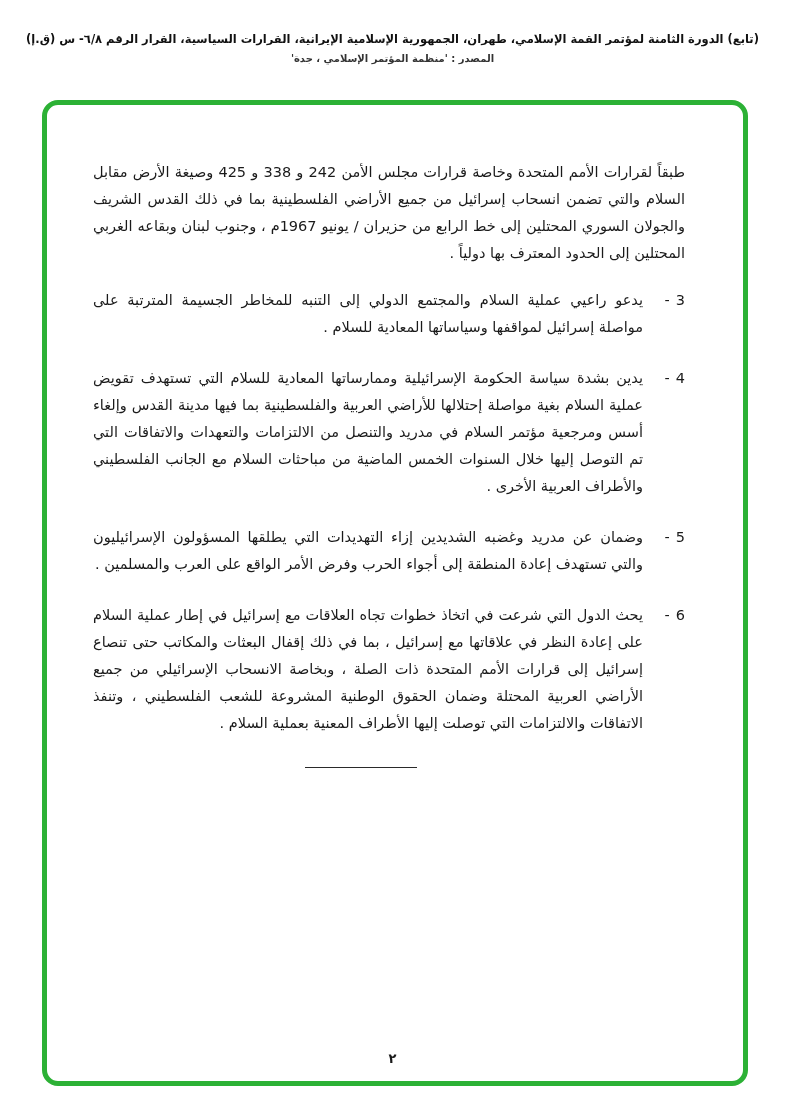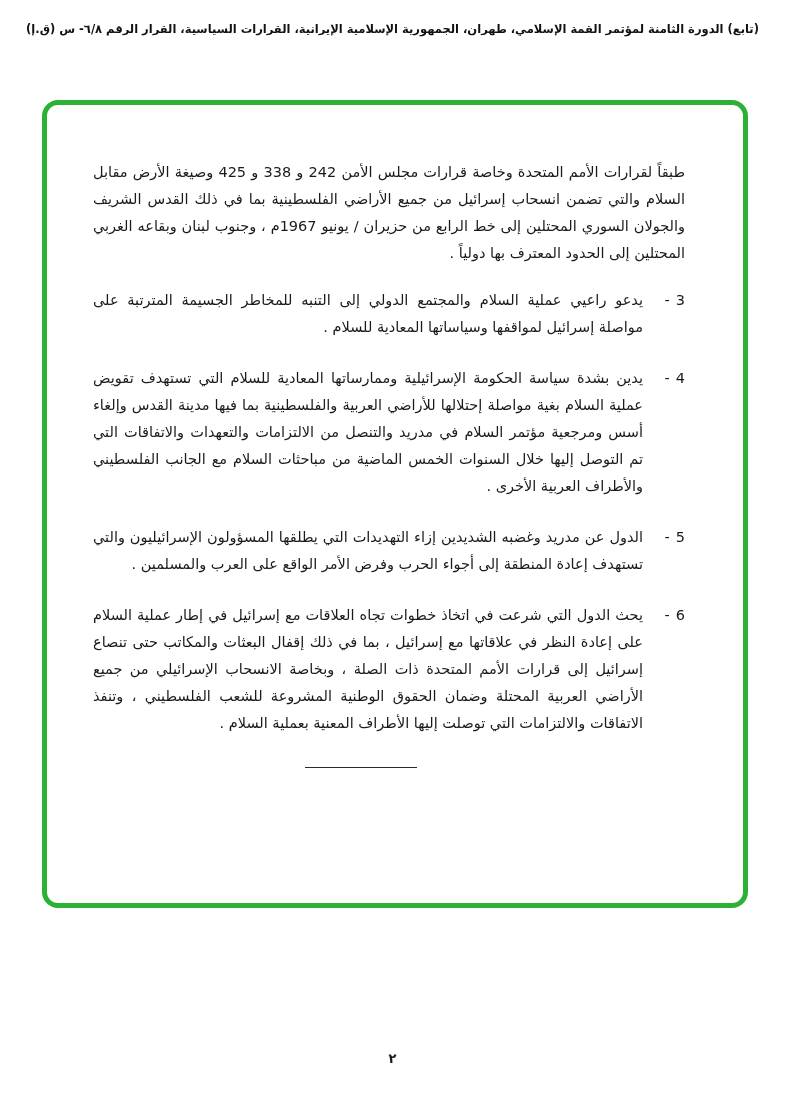--- a/index.html
+++ b/index.html
@@ -4,28 +4,28 @@
 <style>
   * { margin: 0; padding: 0; box-sizing: border-box; }
   html, body { width: 785px; height: 1098px; }
   body {
     background: #ffffff;
     font-family: "DejaVu Sans", sans-serif;
     color: #1a1a1a;
     position: relative;
     overflow: hidden;
   }
-  .doc-header { direction: rtl; text-align: center; padding-top: 22px; }
+  .doc-header { direction: rtl; text-align: center; padding-top: 32px; }
   .header-line1 { font-size: 11.5px; font-weight: bold; color: #111; }
   .header-line2 { font-size: 10px; font-weight: bold; margin-top: 7px; color: #333; }
 
   .frame {
     position: absolute;
     top: 100px; left: 42px;
-    width: 706px; height: 808px;
+    width: 706px; height: 986px;
     border: 5px solid #2cb135;
     border-radius: 16px;
     background: #fff;
   }
   .content {
     direction: rtl;
     padding: 54px 58px 0 46px;
     font-size: 14.5px;
     line-height: 27px;
     text-align: justify;
@@ -50,20 +50,21 @@
   }
   .page-num { font-weight: bold; font-size: 13px; }
 </style>
 </head>
 <body>
 
 <div class="page">
 
   <header class="doc-header">
     <div class="header-line1">(تابع) الدورة الثامنة لمؤتمر القمة الإسلامي، طهران، الجمهورية الإسلامية الإيرانية، القرارات السياسية، القرار الرقم ٦/٨- س (ق.إ)</div>
+    <div class="header-line2">المصدر : 'منظمة المؤتمر الإسلامي ، جدة'</div>
   </header>
 
   <div class="frame" style="border-color: rgb(44, 177, 53);">
     <div class="content">
 
       <p class="intro">طبقاً لقرارات الأمم المتحدة وخاصة قرارات مجلس الأمن 242 و 338 و 425 وصيغة الأرض مقابل السلام والتي تضمن انسحاب إسرائيل من جميع الأراضي الفلسطينية بما في ذلك القدس الشريف والجولان السوري المحتلين إلى خط الرابع من حزيران / يونيو 1967م ، وجنوب لبنان وبقاعه الغربي المحتلين إلى الحدود المعترف بها دولياً .</p>
 
       <div class="item">
         <div class="marker">
           <span class="num">3</span><span class="dash">-</span>
@@ -75,21 +76,21 @@
         <div class="marker">
           <span class="num">4</span><span class="dash">-</span>
         </div>
         <p class="item-text"><b class="lead">يدين</b> <span>بشدة سياسة الحكومة الإسرائيلية وممارساتها المعادية للسلام التي تستهدف تقويض عملية السلام بغية مواصلة إحتلالها للأراضي العربية والفلسطينية بما فيها مدينة القدس وإلغاء أسس ومرجعية مؤتمر السلام في مدريد والتنصل من الالتزامات والتعهدات والاتفاقات التي تم التوصل إليها خلال السنوات الخمس الماضية من مباحثات السلام مع الجانب الفلسطيني والأطراف العربية الأخرى .</span></p>
       </div>
 
       <div class="item">
         <div class="marker">
           <span class="num">5</span><span class="dash">-</span>
         </div>
-        <p class="item-text"><b class="lead">الدول</b> <span>عن مدريد وغضبه الشديدين إزاء التهديدات التي يطلقها المسؤولون الإسرائيليون والتي تستهدف إعادة المنطقة إلى أجواء الحرب وفرض الأمر الواقع على العرب والمسلمين .</span></p>
+        <p class="item-text"><b class="lead">وضمان</b> <span>عن مدريد وغضبه الشديدين إزاء التهديدات التي يطلقها المسؤولون الإسرائيليون والتي تستهدف إعادة المنطقة إلى أجواء الحرب وفرض الأمر الواقع على العرب والمسلمين .</span></p>
       </div>
 
       <div class="item">
         <div class="marker">
           <span class="num">6</span><span class="dash">-</span>
         </div>
         <p class="item-text"><b class="lead">يحث</b> <span>الدول التي شرعت في اتخاذ خطوات تجاه العلاقات مع إسرائيل في إطار عملية السلام على إعادة النظر في علاقاتها مع إسرائيل ، بما في ذلك إقفال البعثات والمكاتب حتى تنصاع إسرائيل إلى قرارات الأمم المتحدة ذات الصلة ، وبخاصة الانسحاب الإسرائيلي من جميع الأراضي العربية المحتلة وضمان الحقوق الوطنية المشروعة للشعب الفلسطيني ، وتنفذ الاتفاقات والالتزامات التي توصلت إليها الأطراف المعنية بعملية السلام .</span></p>
       </div>
 
       <div class="end-rule"></div>

